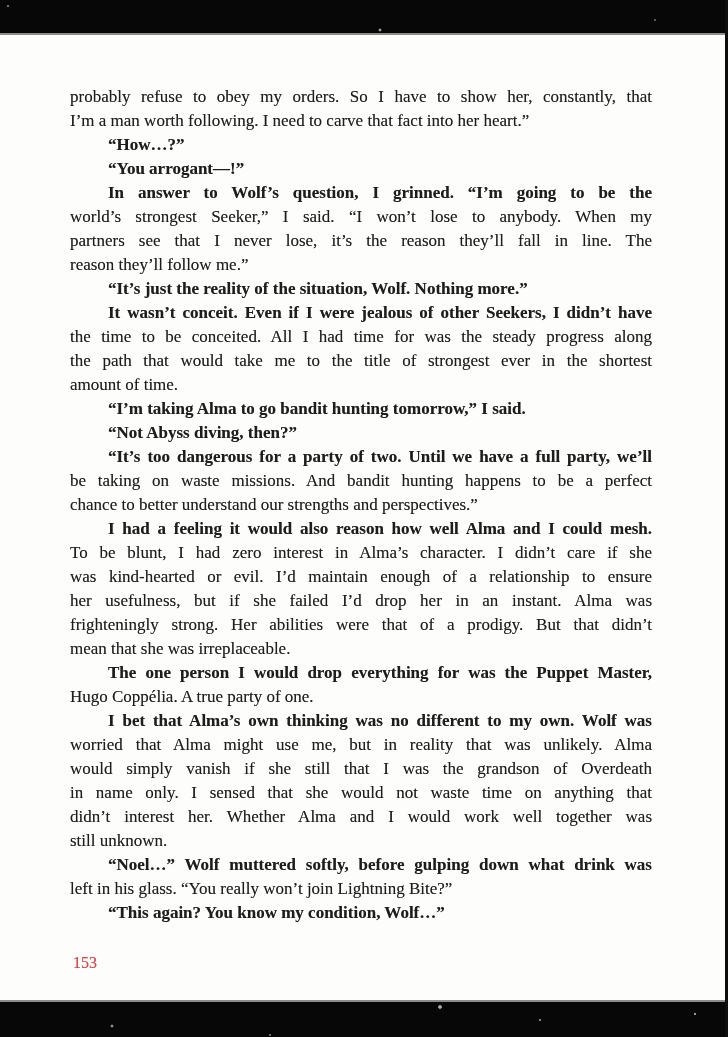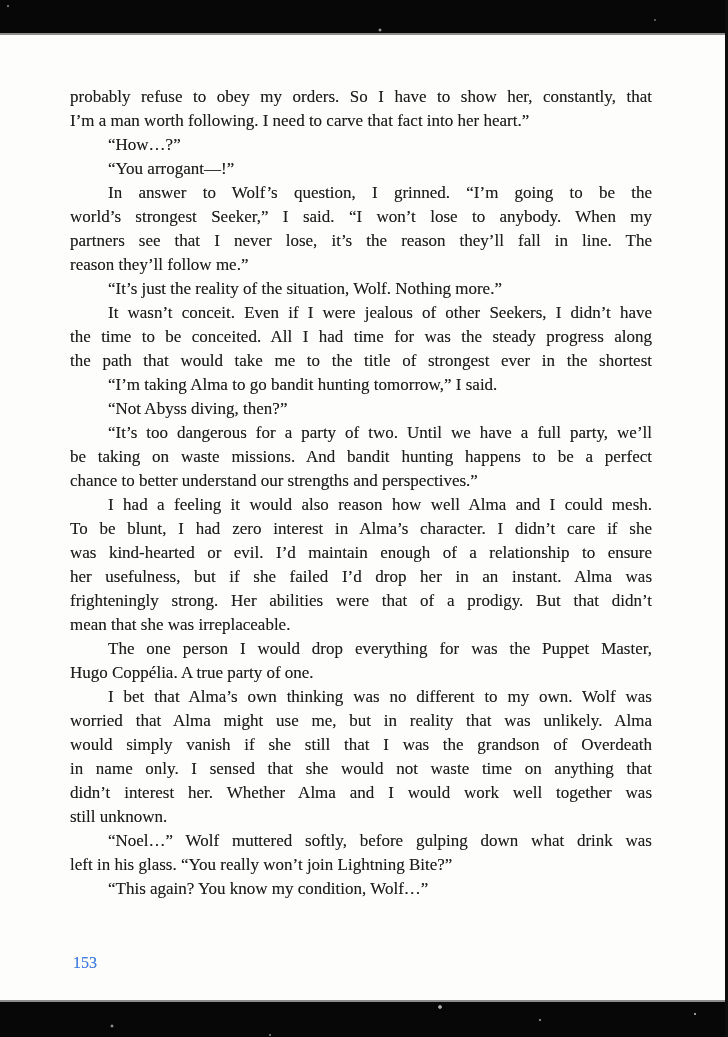--- a/index.html
+++ b/index.html
@@ -60,26 +60,26 @@
   .paragraph { margin: 0; }
   .line { line-height: 24px; }
   .line-just {
     text-align: justify;
     text-align-last: justify;
   }
   .line-last {
     text-align: right;
     text-align-last: left;
   }
-  .line-indent { text-indent: 38px; }
+  .line-indent { text-indent: 38px; font-weight: bold; }
   .page-number {
     position: absolute;
     left: 73px;
     top: 952px;
-    color: #3b82f6;
+    color: #ef4444;
     font-size: 16px;
     line-height: 22px;
     text-shadow: 0 0 0.3px rgba(25,25,25,0.45);
   }
 </style>
 </head>
 <body>
 
 <div class="scan-frame">
   <div class="bar-top"></div>
@@ -101,20 +101,21 @@
         <div class="line line-just">partners see that I never lose, it’s the reason they’ll fall in line. The</div>
         <div class="line line-last">reason they’ll follow me.”</div>
       </div>
       <div class="paragraph">
         <div class="line line-last line-indent">“It’s just the reality of the situation, Wolf. Nothing more.”</div>
       </div>
       <div class="paragraph">
         <div class="line line-just line-indent">It wasn’t conceit. Even if I were jealous of other Seekers, I didn’t have</div>
         <div class="line line-just">the time to be conceited. All I had time for was the steady progress along</div>
         <div class="line line-just">the path that would take me to the title of strongest ever in the shortest</div>
+        <div class="line line-last">amount of time.</div>
       </div>
       <div class="paragraph">
         <div class="line line-last line-indent">“I’m taking Alma to go bandit hunting tomorrow,” I said.</div>
       </div>
       <div class="paragraph">
         <div class="line line-last line-indent">“Not Abyss diving, then?”</div>
       </div>
       <div class="paragraph">
         <div class="line line-just line-indent">“It’s too dangerous for a party of two. Until we have a full party, we’ll</div>
         <div class="line line-just">be taking on waste missions. And bandit hunting happens to be a perfect</div>

